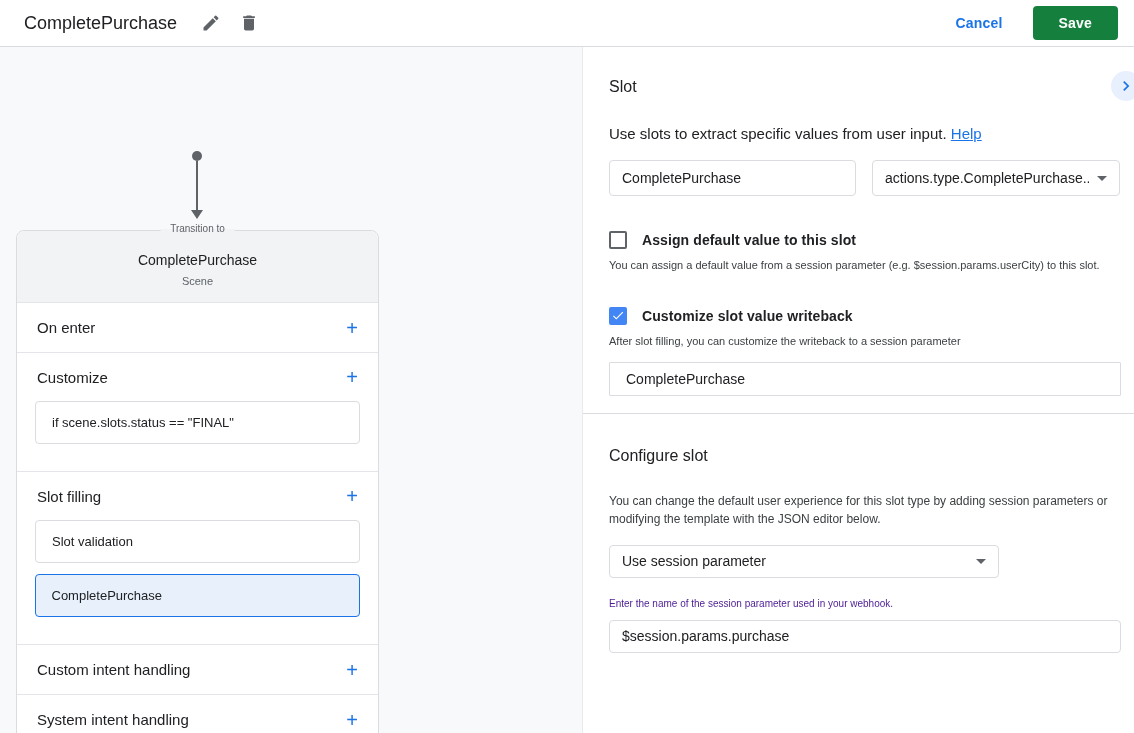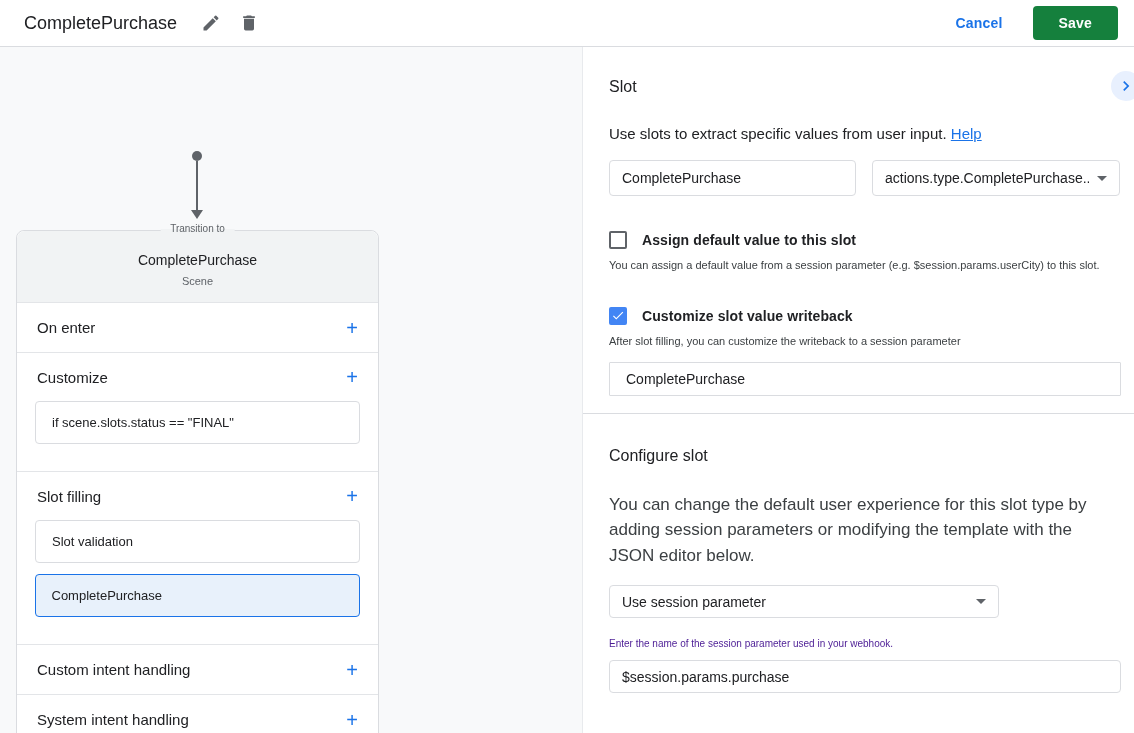--- a/index.html
+++ b/index.html
@@ -159,21 +159,21 @@
     background: #f1f3f4; border-right: 1px solid #dadce0;
     display: flex; align-items: center; padding: 0 12px;
     font-size: 14px; color: #202124; flex: none;
   }
   .prefix-value {
     border: none; outline: none; flex: 1; padding: 0 16px;
     font-size: 14px; color: #202124; font-family: inherit; background: transparent;
   }
   .panel-divider { margin-top: 17px; border: none; border-top: 1px solid #dadce0; }
   .configure-heading { padding-top: 33px; }
-  .configure-desc { margin-top: 27px; font-size: 17px; color: #3c4043; line-height: 1.5; max-width: 516px; }
+  .configure-desc { margin-top: 27px; font-size: 12px; color: #3c4043; line-height: 1.5; max-width: 516px; }
   .configure-dropdown { margin-top: 17px; width: 390px; height: 33px; }
   .param-label { margin-top: 20px; font-size: 10px; color: #4c1d95; }
   .param-input { margin-top: 11px; width: 512px; height: 33px; }
 </style>
 </head>
 <body>
 
 <div class="topbar">
   <span class="topbar-title">CompletePurchase</span>
   <span class="icon-btn">

